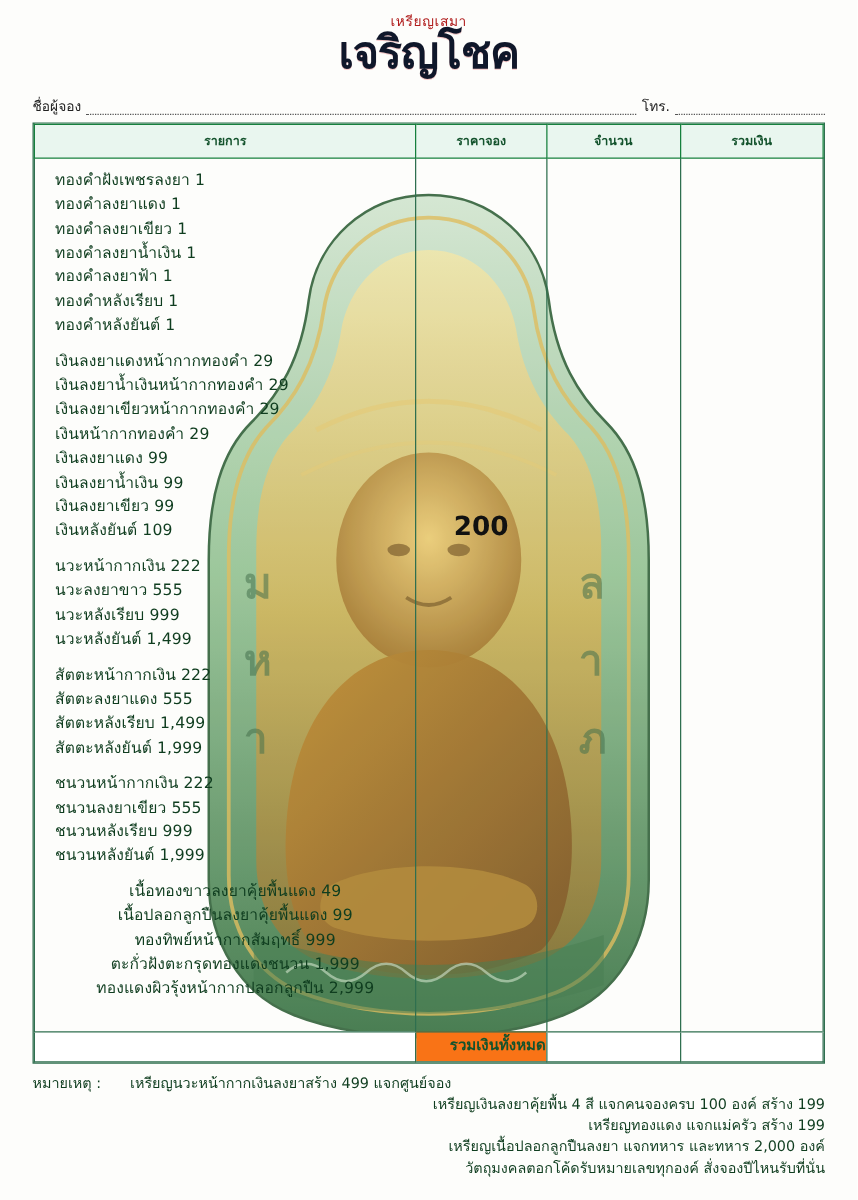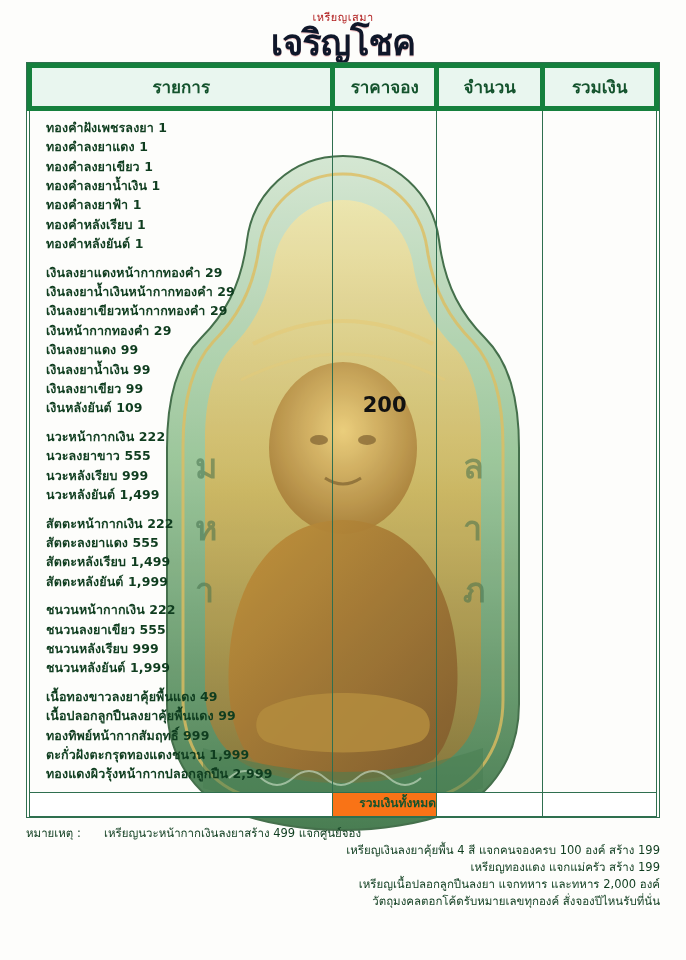--- a/index.html
+++ b/index.html
@@ -97,25 +97,25 @@
     z-index: 3;
     margin: 0 26px;
     border: 1px solid #2f6f4f;
   }
   table.order {
     width: 100%;
     border-collapse: collapse;
     table-layout: fixed;
   }
   table.order th {
-    font-size: 17px;
+    font-size: 10px;
     font-weight: bold;
     color: #14532d;
     background: #e9f6ef;
-    border: 5px solid #15803d;
+    border: 1px solid #15803d;
     padding: 5px 2px 6px 2px;
     text-align: center;
   }
   table.order td {
     border-left: 1px solid #2f6f4f;
     border-right: 1px solid #2f6f4f;
     vertical-align: top;
     padding: 0;
   }
   .col-item { width: 302px; }
@@ -123,27 +123,27 @@
   .col-qty { width: 106px; }
   .col-total { width: 113px; }
 
   .items-cell {
     padding: 7px 0 8px 16px;
     background: transparent;
   }
   .group {
     margin-bottom: 9px;
   }
-  .group:last-child { margin-bottom: 0; }
+  .group:last-child { margin-bottom: 17px; text-align: center; }
   .item-row {
     font-size: 12.5px;
     color: #0f3d1f;
     line-height: 19.4px;
     white-space: nowrap;
-    font-weight: bold;
+    font-weight: normal;
     letter-spacing: 0.1px;
   }
   .price-cell {
     text-align: center;
     position: relative;
   }
   .price-value {
     position: absolute;
     top: 282px;
     left: 0;
@@ -263,20 +263,26 @@
         <path d="M96 630 q16 -14 32 0 q16 14 32 0 q16 -14 32 0 q16 14 32 0 q16 -14 32 0 q16 14 32 0"></path>
       </g>
     </g>
   </svg>
 
   <div class="header">
     <div class="header-small">เหรียญเสมา</div>
     <div class="header-title">เจริญโชค</div>
   </div>
 
+  <div class="nameline">
+    <span class="lbl">ชื่อผู้จอง</span>
+    <span class="dots"></span>
+    <span class="tel">โทร.</span>
+    <span class="dots2"></span>
+  </div>
 
   <div class="table-wrap">
     <table class="order">
       <colgroup>
         <col class="col-item">
           <col class="col-price">
           <col class="col-qty">
           <col class="col-total">
       </colgroup>
       <thead>

